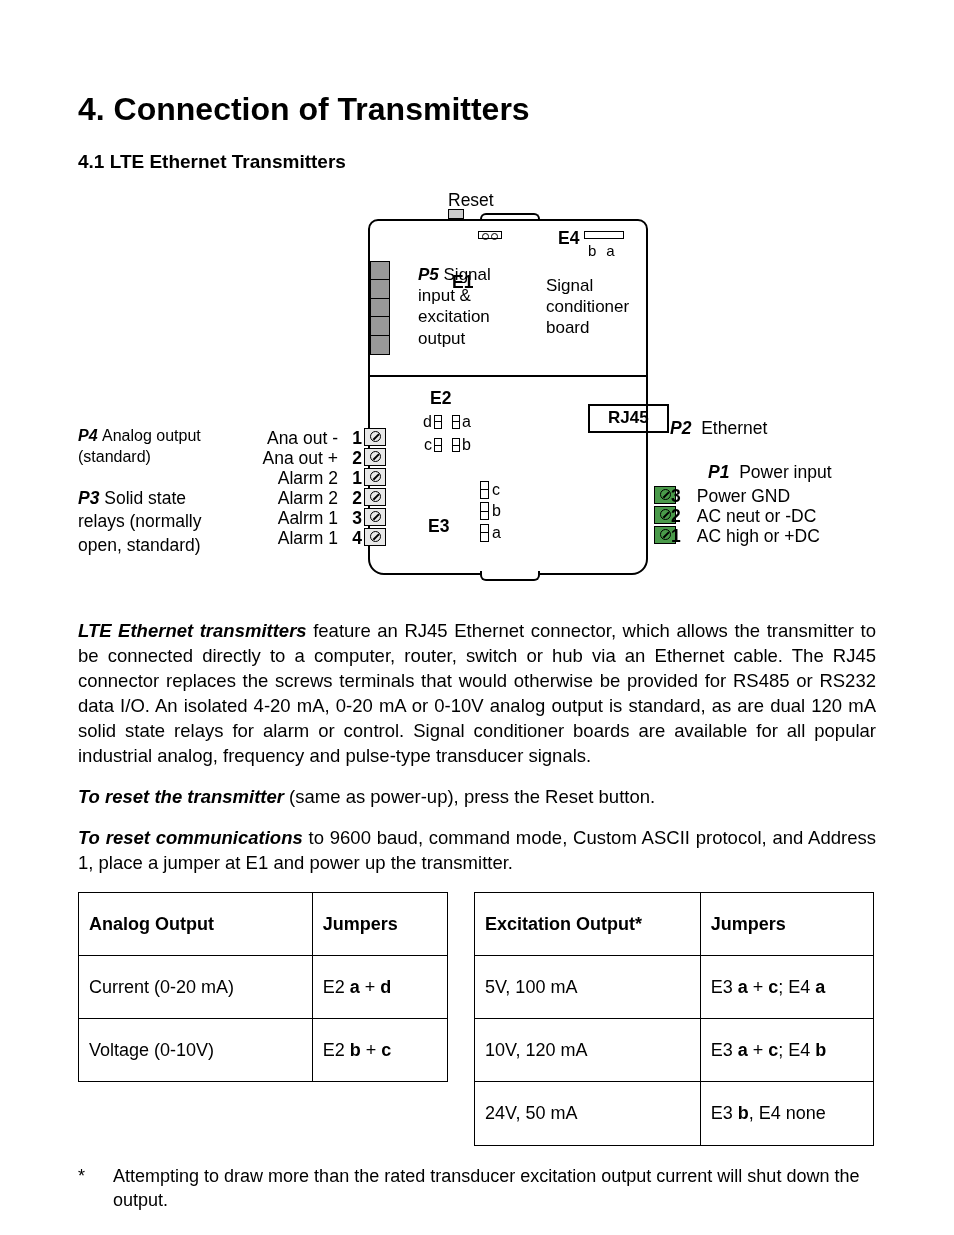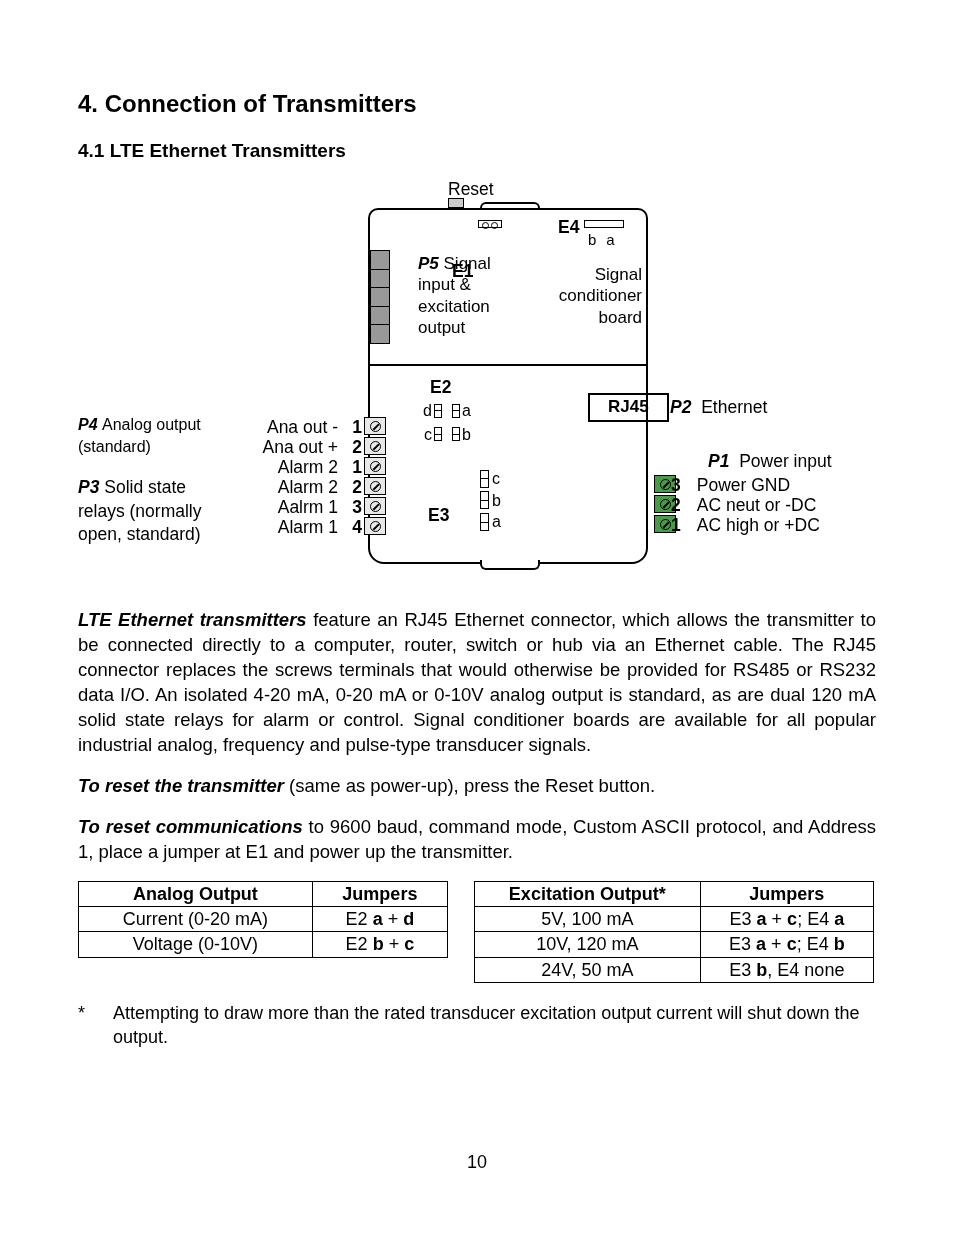--- a/index.html
+++ b/index.html
@@ -6,28 +6,28 @@
   body {
     font-family: Arial, Helvetica, sans-serif;
     width: 954px;
     height: 1235px;
     background: #fff;
     color: #000;
     padding: 88px 78px 0 78px;
     font-size: 18.5px;
     line-height: 1.35;
   }
-  h1 { font-size: 24px; font-weight: bold; margin-bottom: 18px; font-family: Arial, Helvetica, sans-serif; }
+  h1 { font-size: 32px; font-weight: bold; margin-bottom: 18px; font-family: Arial, Helvetica, sans-serif; }
   h2 { font-size: 19px; font-weight: bold; margin-bottom: 14px; font-family: Arial, Helvetica, sans-serif; margin-top: 12px; }
   .diagram-wrap { display:flex; justify-content:center; margin-bottom: 30px; }
   .body-para { text-align: justify; margin-bottom: 16px; }
   .bold { font-weight: bold; font-style: italic; }
   .tables { display:flex; gap: 26px; margin-top: 10px; margin-bottom: 18px; align-items:flex-start; }
   table { border-collapse: collapse; }
-  th, td { border: 1.5px solid #000; padding: 0 10px; text-align: center; font-size: 18px; }
+  th, td { border: 1.5px solid #000; padding: 19px 10px; text-align: left; font-size: 18px; }
   th { font-weight: bold; }
   .tbl-analog { width: 370px; }
   .tbl-exc { width: 400px; }
   .footnote { display:flex; gap: 18px; font-size: 18px; }
   .footnote .star { width: 18px; }
   .pagenum { text-align:center; margin-top: 100px; font-size: 18px; }
 
   
   .diagram { position: relative; width: 798px; height: 400px; font-size: 17.5px; }
   .reset-label { position:absolute; left: 370px; top: 0px; }
@@ -40,21 +40,21 @@
   .board-notch-bot { position:absolute; left:402px; top:382px; width:60px; height:10px; border:2px solid #000; border-top:none; background:#fff; border-radius:0 0 6px 6px;}
   .divider { position:absolute; left:292px; top:186px; width:276px; height:2px; background:#000;}
   .e1-lbl { position:absolute; left:374px; top:38px; font-weight:bold;margin-top:44px;}
   .e1-j { position:absolute; left:400px; top:42px; width:24px; height:8px; border:1.5px solid #000;}
   .e1-j::after{content:"";position:absolute;left:3px;top:1px;width:5px;height:5px;border:1px solid #000;border-radius:50%;}
   .e1-j::before{content:"";position:absolute;right:3px;top:1px;width:5px;height:5px;border:1px solid #000;border-radius:50%;}
   .e4-lbl { position:absolute; left:480px; top:38px; font-weight:bold;}
   .e4-j { position:absolute; left:506px; top:42px; width:40px; height:8px; border:1.5px solid #000;}
   .e4-sub { position:absolute; left:510px; top:52px; font-size:15px; letter-spacing:10px;}
   .p5-box { position:absolute; left:340px; top:75px; width:106px; height:88px; font-size:17px; line-height:1.25;}
-  .sig-box { position:absolute; left:468px; top:86px; width:96px; text-align:right; font-size:17px; line-height:1.25;}
+  .sig-box { position:absolute; left:468px; top:86px; width:96px; text-align:left; font-size:17px; line-height:1.25;}
   .left-conn { position:absolute; top:72px; left:292px; }
   .conn-block { width:20px; height:20px; border:1.5px solid #000; background:#999; margin-bottom:-1.5px;}
 
   .e2-lbl { position:absolute; left:352px; top:198px; font-weight:bold;}
   .e2-jumpers { position:absolute; left:342px; top:222px; }
   .jpair { display:flex; align-items:center; gap:2px; margin-bottom:2px;}
   .jlabel-l { width:12px; text-align:right; font-size:16px;}
   .jlabel-r { width:12px; text-align:left; font-size:16px;}
   .jbox { width:8px; height:14px; border:1.5px solid #000; display:flex; flex-direction:column;}
   .jbox span{flex:1;}
@@ -78,21 +78,21 @@
 
   .p4-block { position:absolute; left:0px; top:236px; width:158px; font-size:16px;}
   .p3-block { position:absolute; left:0px; top:298px; width:158px; font-size:17.5px;}
 
   .right-terms { position:absolute; left:576px; top:296px;}
   .rterm { display:flex; align-items:center; height:20px;}
   .rterm .screwg { width:22px; height:18px; border:1.5px solid #000; background:#4a9a4a; display:flex; align-items:center; justify-content:center; margin-right:6px;}
   .rterm .screwg .circ{width:11px;height:11px;border:1.5px solid #000;border-radius:50%;position:relative;}
   .rterm .screwg .circ::after{content:"";position:absolute;left:1px;top:4px;width:8px;height:1.5px;background:#000;transform:rotate(-45deg);}
 
-  .p2-block { position:absolute; left:592px; top:218px; font-size:17.5px;}
+  .p2-block { position:absolute; left:592px; top:228px; font-size:17.5px;}
   .p1-block { position:absolute; left:630px; top:272px; font-size:17.5px;}
   .p1-lines { position:absolute; left:593px; top:296px; font-size:17.5px;}
   .p1-lines div{height:20px;}
   .p1-lines .n{display:inline-block;width:16px;font-weight:bold;}
 </style>
 </head>
 <body>
 
 <h1>4.   Connection of Transmitters</h1>
 <h2>4.1  LTE Ethernet Transmitters</h2>

